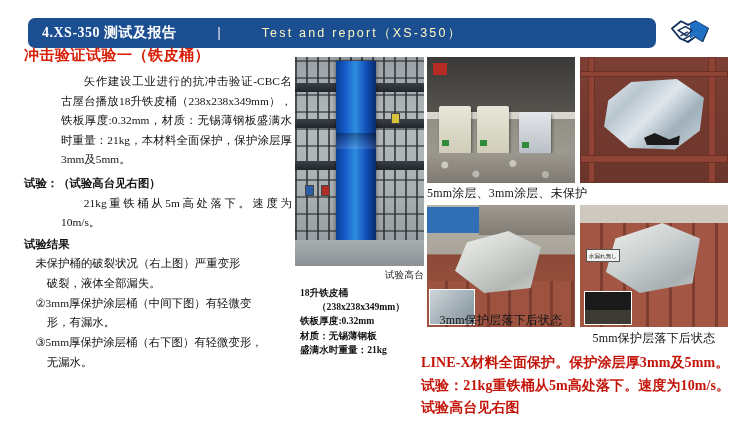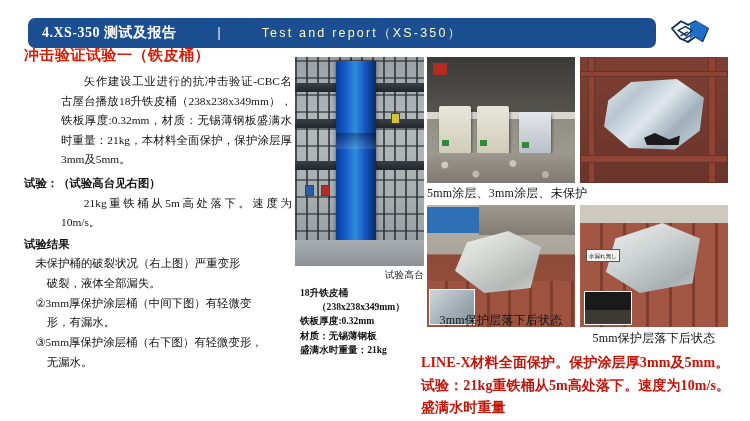--- a/index.html
+++ b/index.html
@@ -361,17 +361,17 @@
     <div class="top"></div>
     <div class="slats"></div>
     <div class="drum"></div>
     <div class="label">水漏れ無し</div>
     <div class="inset"></div>
   </div>
   <div class="gcap" style="left:580px; top:330px; width:148px;">5mm保护层落下后状态</div>
 
   <div id="bottom-note">
     <div>LINE-X材料全面保护。保护涂层厚3mm及5mm。</div>
-    <div>试验：21kg重铁桶从5m高处落下。速度为10m/s。盛满水时重量</div>
+    <div>试验：21kg重铁桶从5m高处落下。速度为10m/s。试验高台见右图</div>
   </div>
 
 
 </div>
 
 </body></html>

